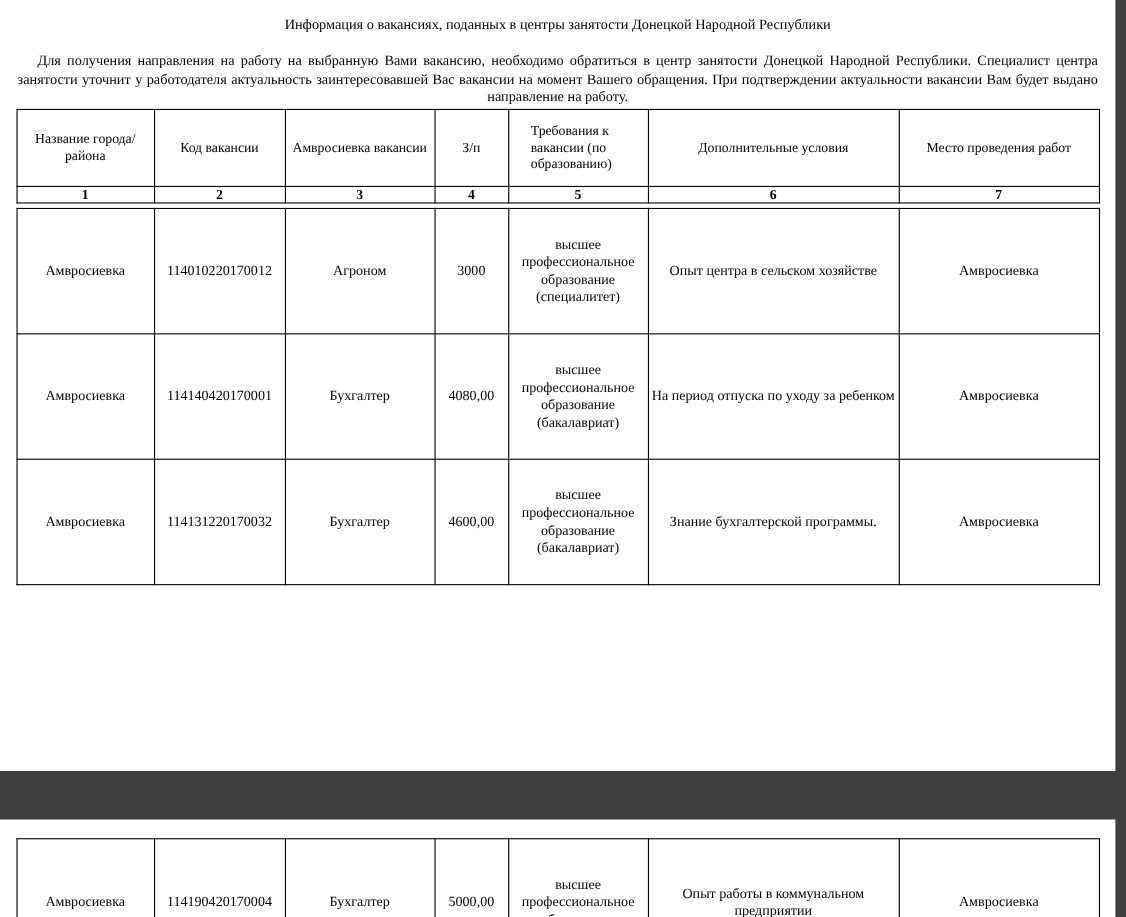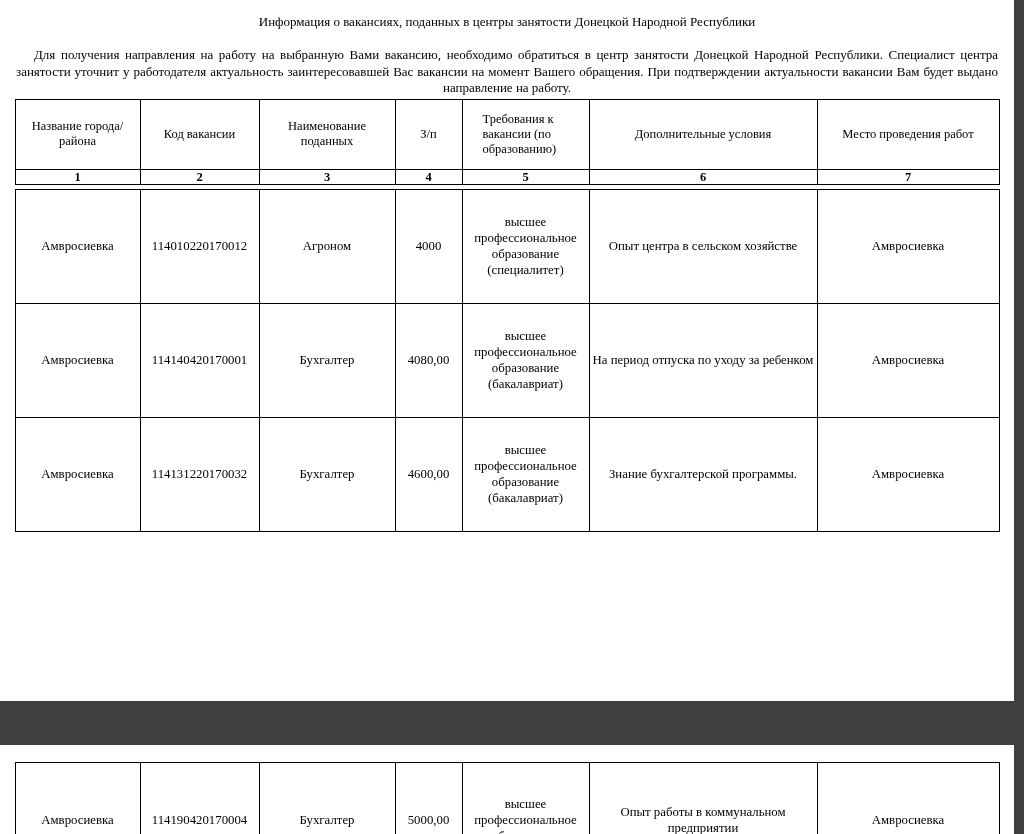--- a/index.html
+++ b/index.html
@@ -58,21 +58,21 @@
           <col class="c3">
           <col class="c4">
         <col class="c5">
           <col class="c6">
           <col class="c7">
       </colgroup>
       <thead>
         <tr>
             <th>Название города/района</th>
             <th>Код вакансии</th>
-            <th>Наименование поданных</th>
+            <th>Амвросиевка вакансии</th>
             <th>З/п</th>
             <th>Требования к вакансии (по образованию)</th>
             <th>Дополнительные условия</th>
             <th>Место проведения работ</th>
           </tr>
         <tr class="numrow">
             <td>1</td>
             <td>2</td>
             <td>3</td>
             <td>4</td>
@@ -91,21 +91,21 @@
           <col class="c4">
         <col class="c5">
           <col class="c6">
           <col class="c7">
       </colgroup>
       <tbody>
           <tr>
             <td>Амвросиевка</td>
             <td>114010220170012</td>
             <td>Агроном</td>
-            <td>4000</td>
+            <td>3000</td>
             <td>высшее профессиональное образование (специалитет)</td>
             <td>Опыт центра в сельском хозяйстве</td>
             <td>Амвросиевка</td>
           </tr>
           <tr>
             <td>Амвросиевка</td>
             <td>114140420170001</td>
             <td>Бухгалтер</td>
             <td>4080,00</td>
             <td>высшее профессиональное образование (бакалавриат)</td>

